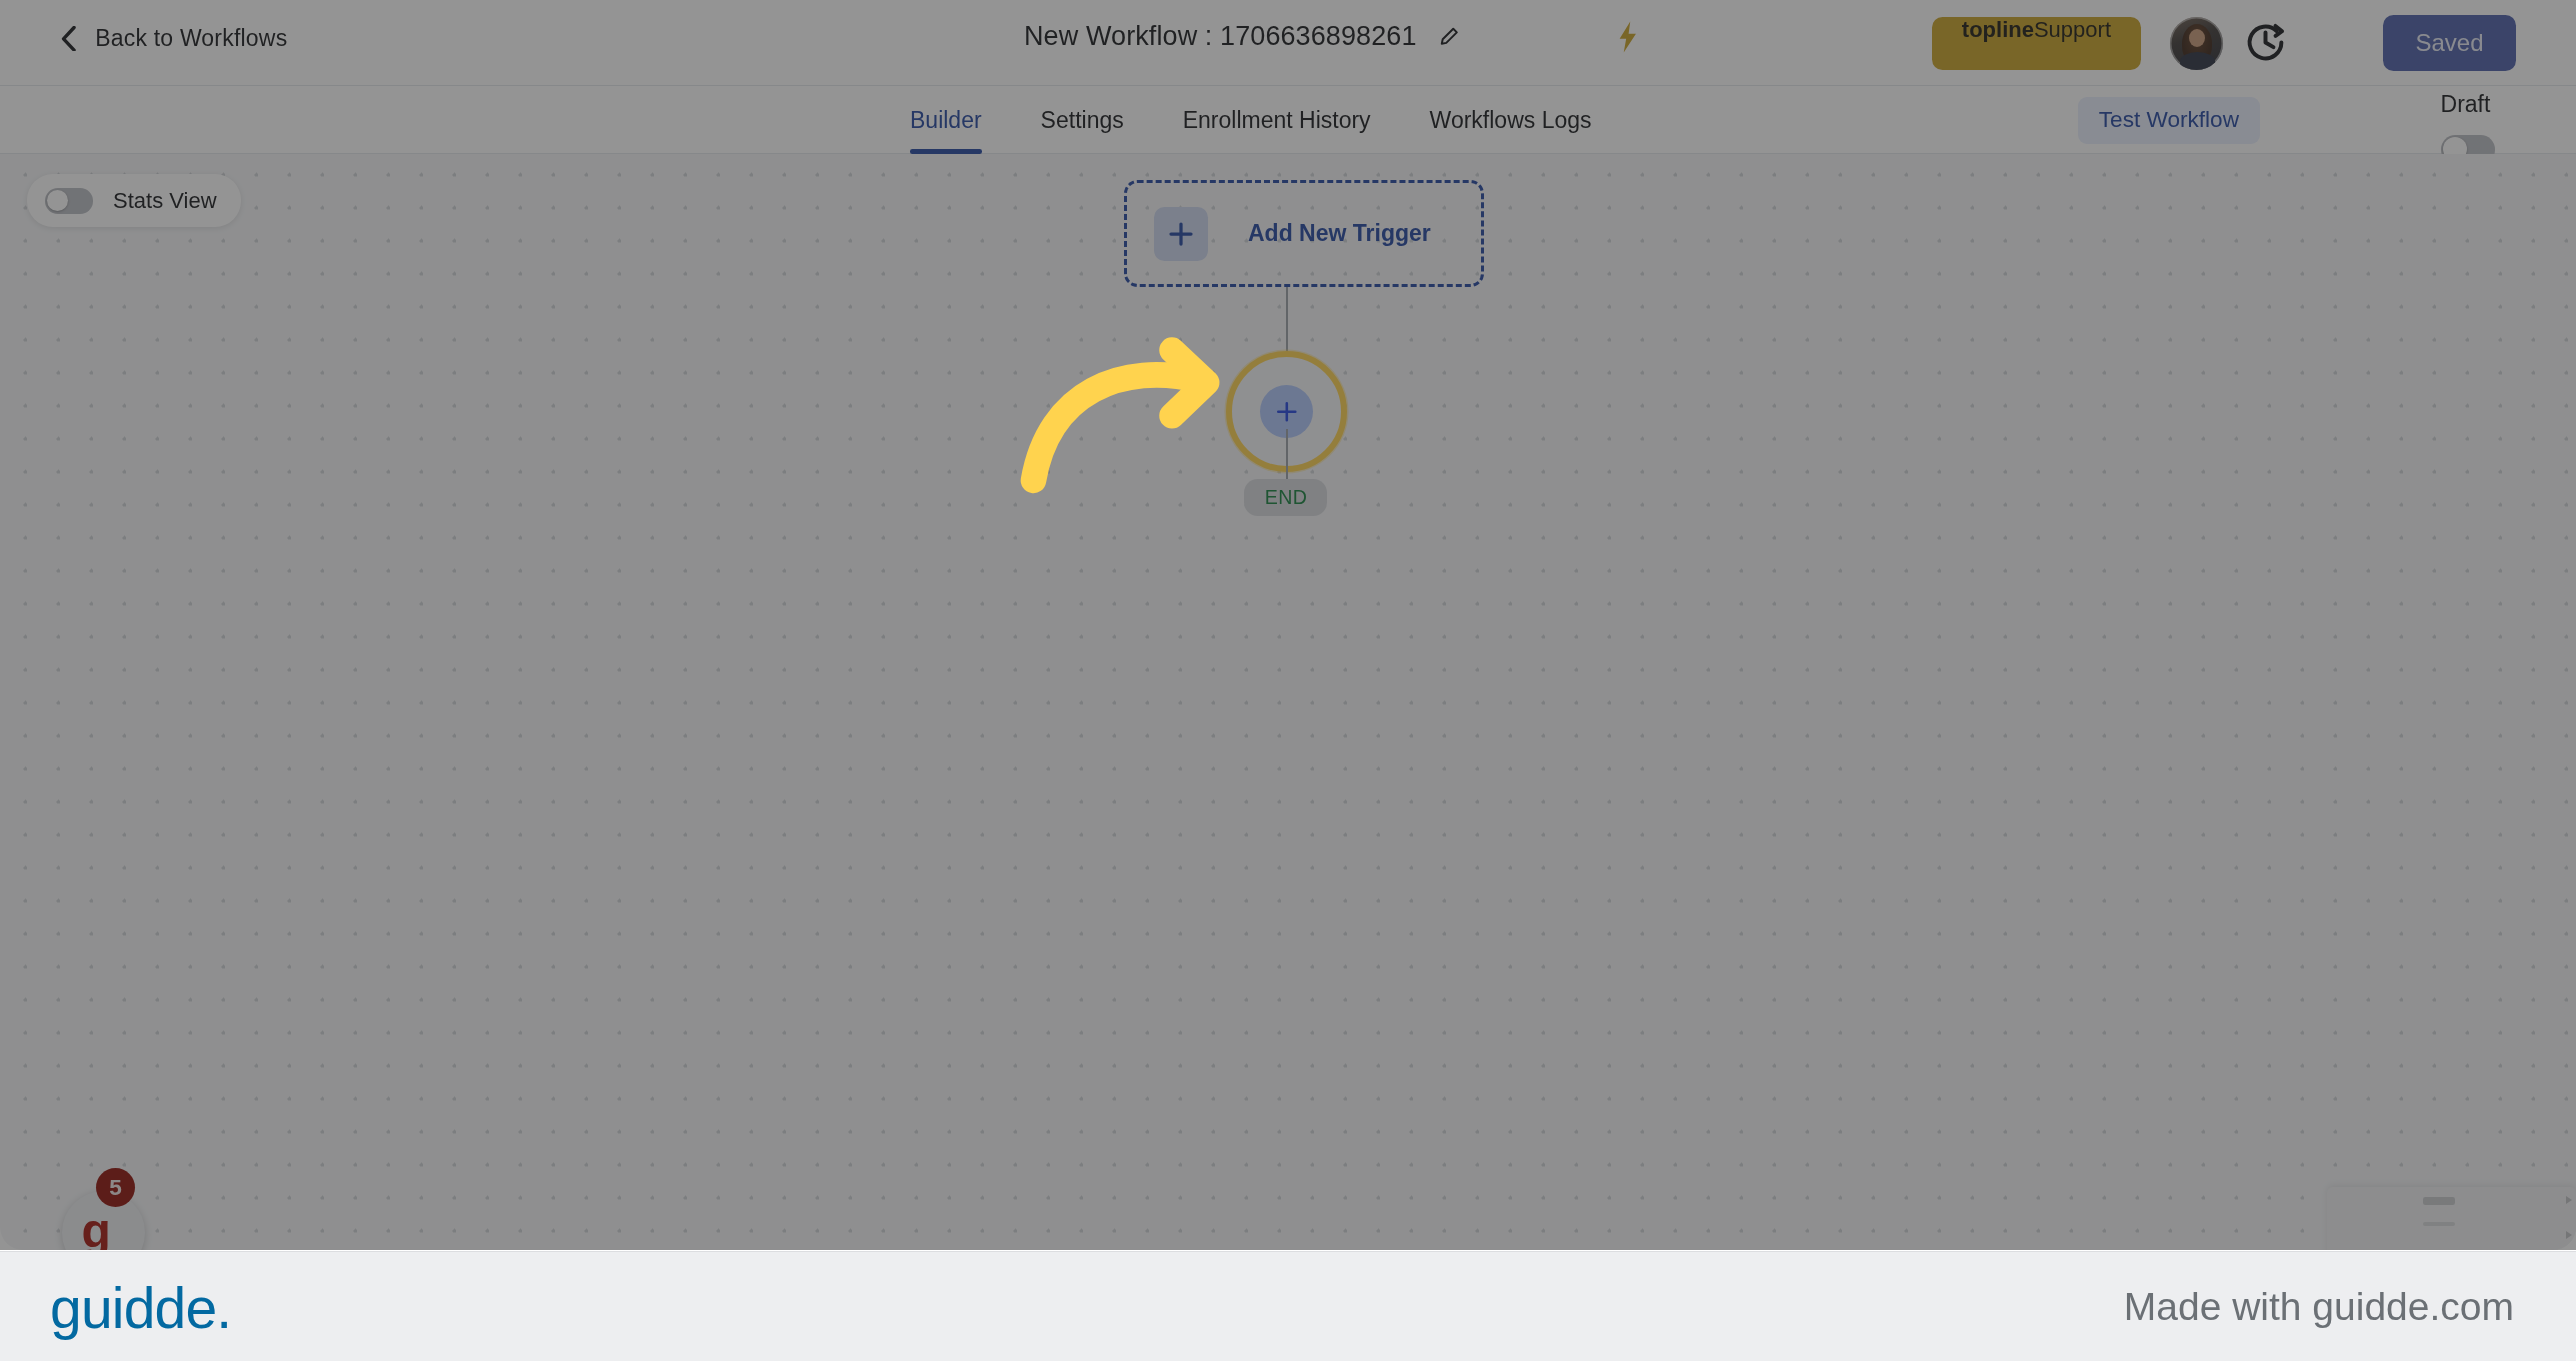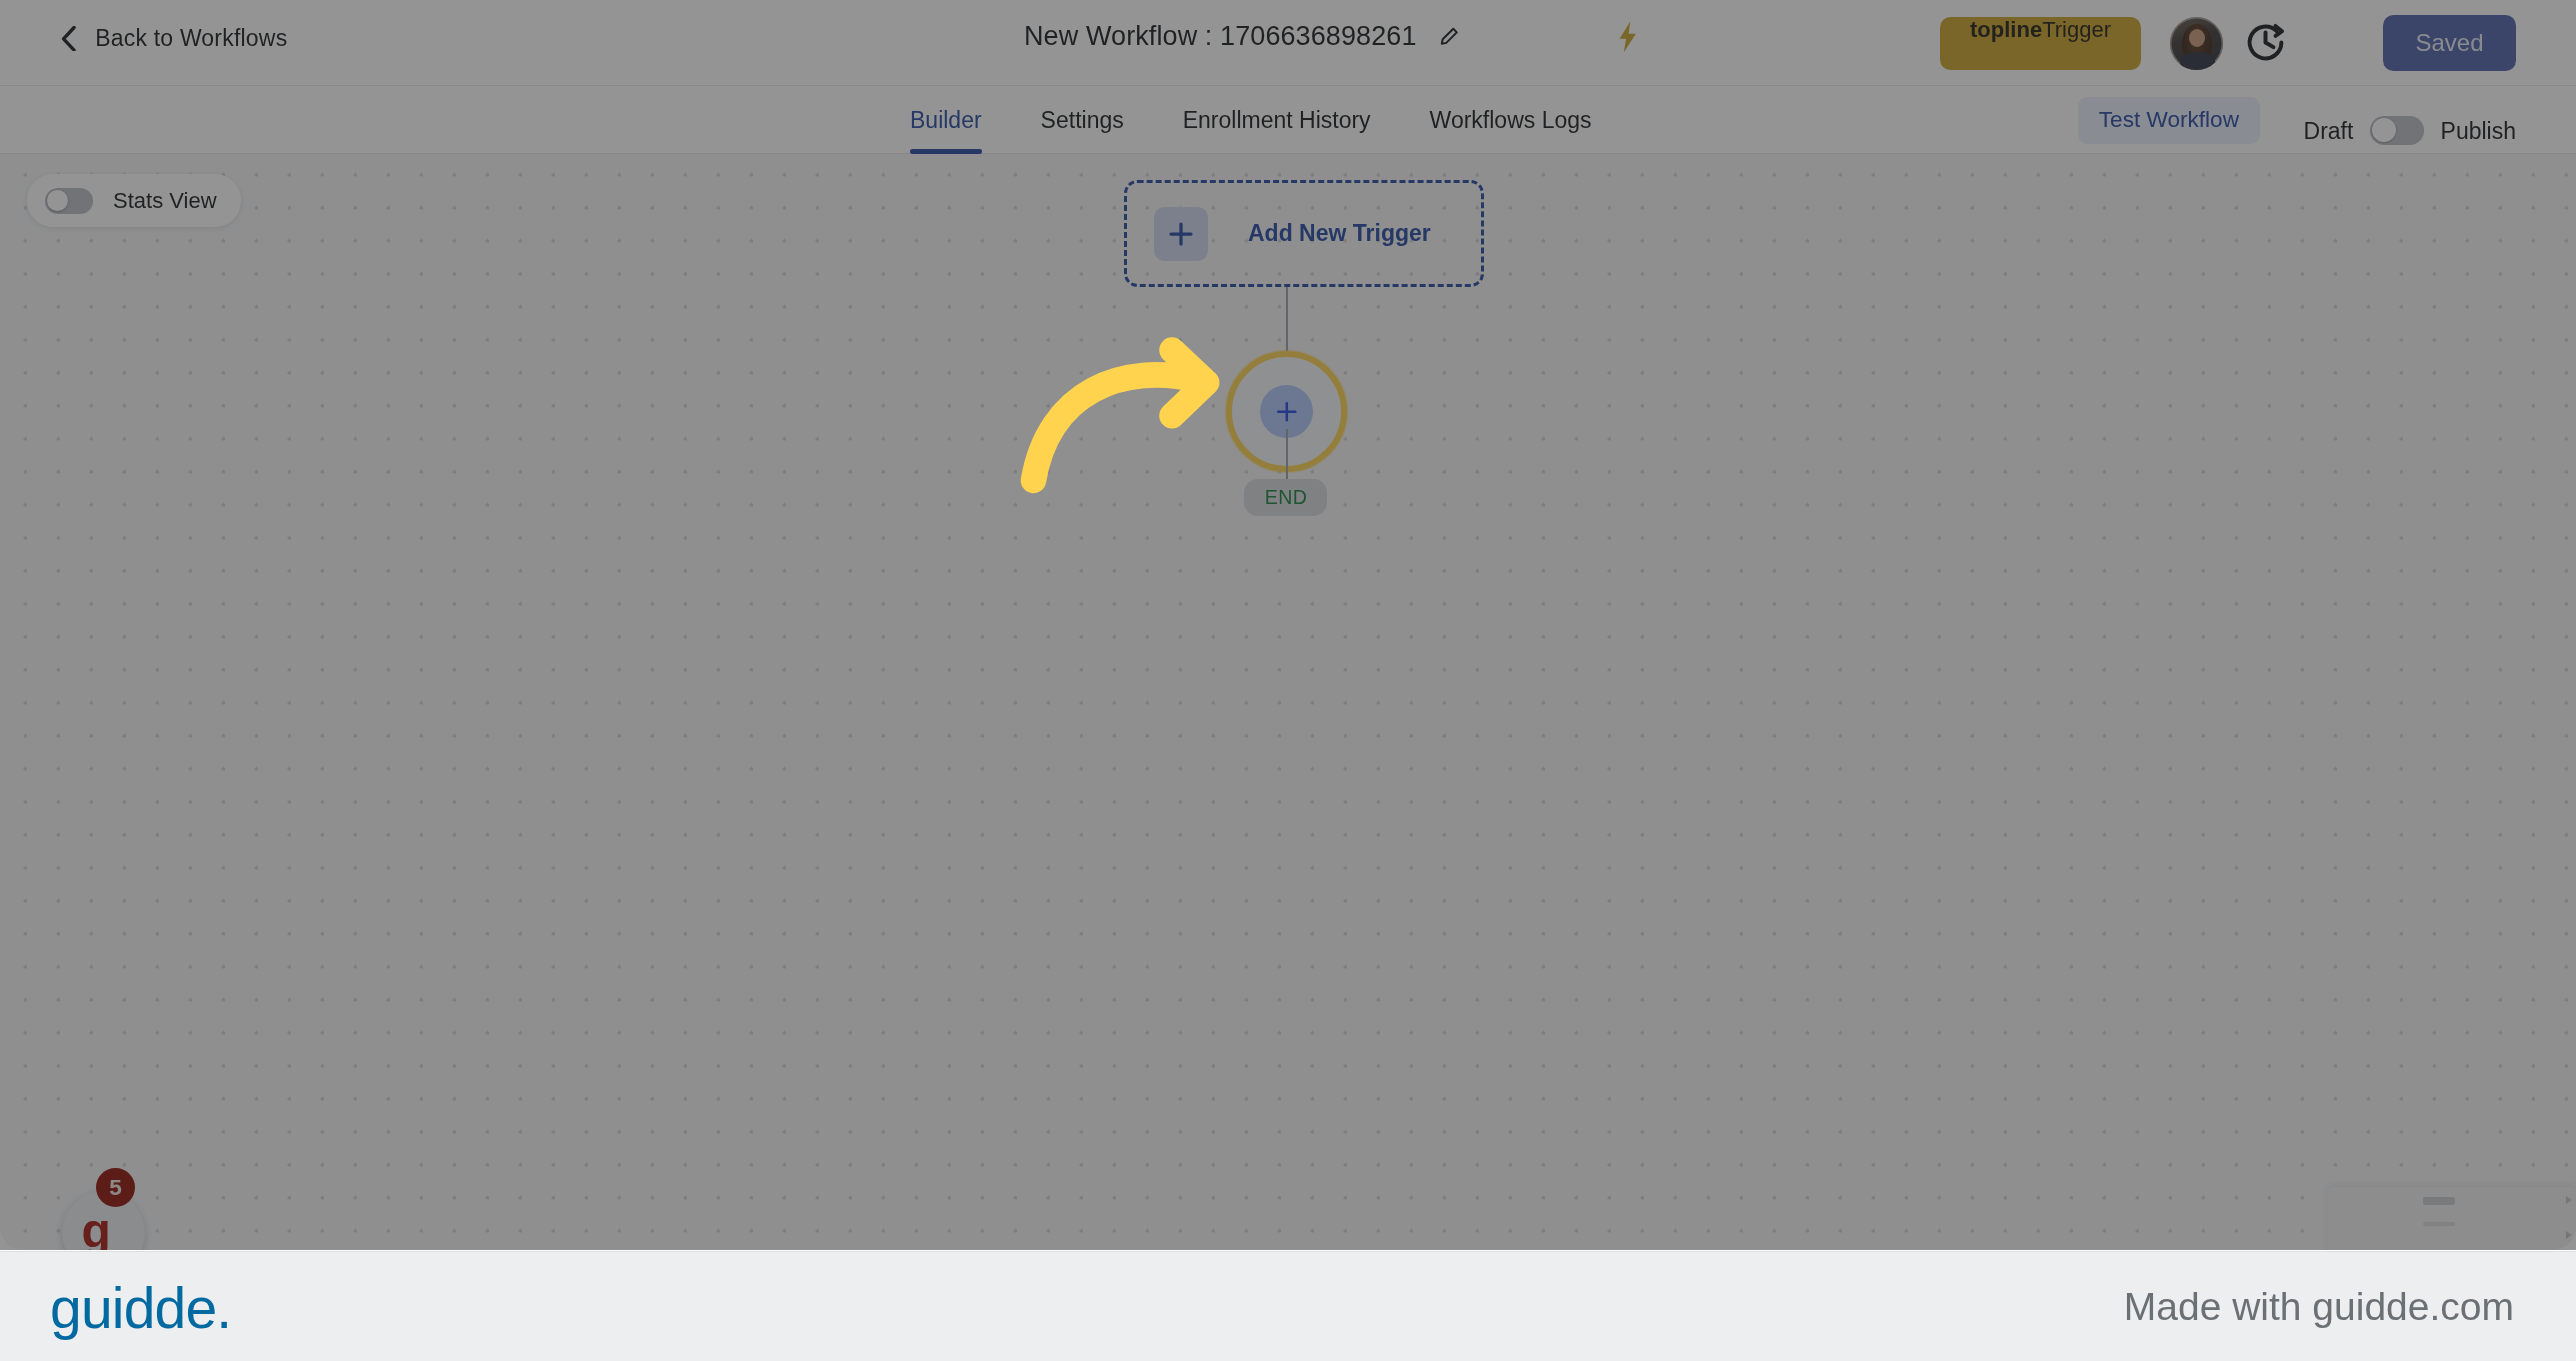--- a/index.html
+++ b/index.html
@@ -178,22 +178,22 @@
     color: #2346a0;
     font-size: 22.6px;
     display: flex; align-items: center;
     border: none;
     cursor: pointer;
     font-family: "Liberation Sans", sans-serif;
     white-space: nowrap;
   }
   .publish-group {
     position: absolute;
-    right: 60px; top: 30px;
-    display: flex; align-items: flex-end; gap: 16.6px;
+    right: 60px; top: 5px;
+    display: flex; align-items: flex-start; gap: 16.6px; flex-direction: column;
   }
   .pg-label { font-size: 23px; color:#17191c; white-space: nowrap; }
   .switch {
     width: 54px; height: 29px;
     border-radius: 14.3px;
     background: #b9bcc2;
     position: relative;
     cursor: pointer;
     flex: none;
   }
@@ -425,21 +425,21 @@
           <path d="M4 20 L5 15.2 L16.2 4 L20 7.8 L8.8 19 Z" fill="none" stroke="#17191c" stroke-width="2.1" stroke-linejoin="round"></path>
         </svg>
       </div>
 
       <svg class="bolt-icon" viewBox="0 0 24 38">
         <path d="M15 0 L2 21 L10 21 L7 38 L22 15 L13 15 Z" fill="#c9a227"></path>
       </svg>
 
       <button class="support-btn">
         <b>topline</b>
-          <span> Trigger</span>
+          <span> Support</span>
       </button>
 
       <div class="avatar">
         <div class="av-hair"></div>
         <div class="av-face"></div>
         <div class="av-body"></div>
       </div>
 
       <svg class="clock-icon" viewBox="0 0 34 34">
         <path d="M29 17a12 12 0 1 1-3.6-8.6" fill="none" stroke="#17191c" stroke-width="3" stroke-linecap="round"></path>

